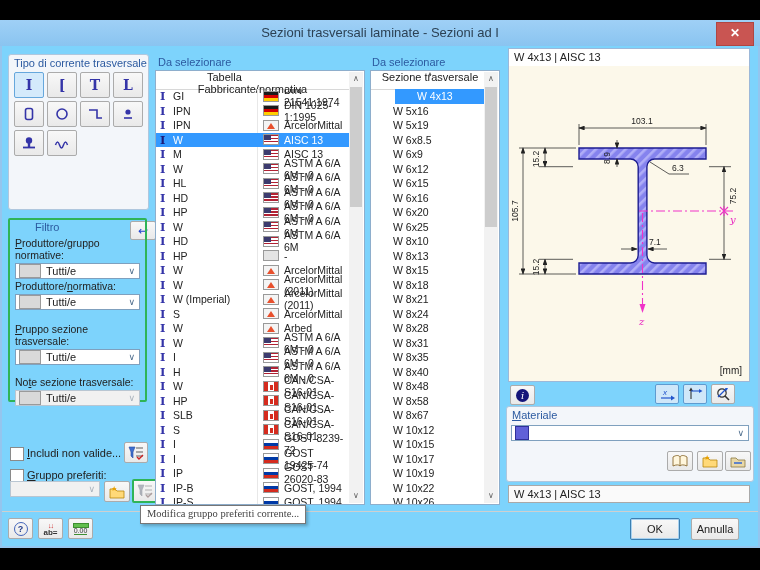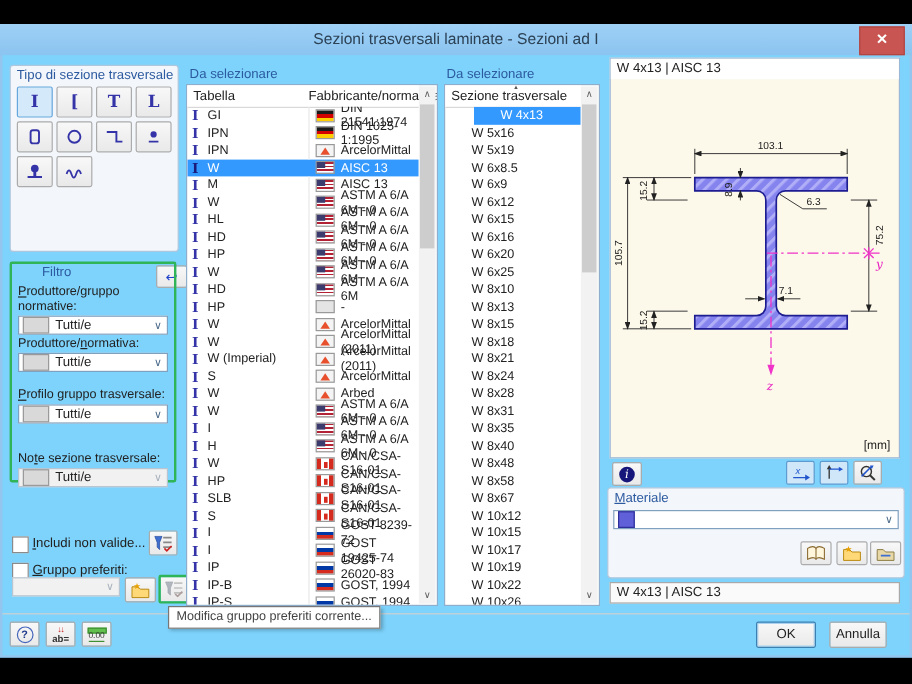--- a/index.html
+++ b/index.html
@@ -40,21 +40,21 @@
   #filtrobox .flabel{position:absolute;left:4px;top:1px;margin-left:21px;}
   .fgroup{position:absolute;left:5px;right:5px;}
   .fgroup .flbl{font-size:10.5px;color:#222;}
   .fgroup .combo{position:relative;margin-top:2px;width:125px;}
   .fg0{top:17px}.fg1{top:60px}.fg2{top:103px}.fg3{top:156px}
   
   .listbox{position:absolute;background:#fff;border:1px solid #8EAECC;box-sizing:border-box;overflow:hidden;}
   #tablebox{left:155px;top:50px;width:210px;height:435px;}
   #sizebox{left:370px;top:50px;width:130px;height:435px;}
   .lheader{position:absolute;top:0;left:0;right:15px;height:18px;background:#fff;border-bottom:1px solid #D8D8D8;
-           font-size:11px;color:#222;display:flex;align-items:center;}
+           font-size:11px;color:#222;display:flex;align-items:center;flex-direction:column;}
   .rows{position:absolute;top:18px;left:0;right:15px;bottom:0;overflow:hidden;}
   .trow{height:14.5px;display:flex;align-items:center;font-size:10.5px;color:#222;cursor:pointer;}
   .trow.sel{background:#3399FF;color:#fff;}
   .tc1{width:101px;display:flex;align-items:center;flex:none;padding-left:4px;box-sizing:border-box;}
   .tc2{display:flex;align-items:center;flex:1;padding-left:5px;border-left:1px solid #E8E8E8;height:100%;}
   .trow.sel .tc2{border-left-color:transparent;}
   .igl{font-family:"DejaVu Serif",serif;font-weight:bold;color:#3434A8;font-size:11.5px;width:13px;flex:none;}
   .trow.sel .igl{color:#1A1A78;}
   .flag{position:relative;width:16px;height:11px;border:1px solid #999;margin-right:5px;flex:none;box-sizing:border-box;}
   .flag-de{background:linear-gradient(#1A1A1A 33%,#D40000 33% 66%,#FFCE00 66%);}
@@ -114,37 +114,37 @@
   .helpring{width:14px;height:14px;border:1.5px solid #4466BB;border-radius:50%;color:#223C8C;
             font-size:9px;font-weight:bold;line-height:13px;text-align:center;box-sizing:border-box;}
   .sortic{display:flex;flex-direction:column;align-items:center;line-height:7px;}
   .sortic .ar{color:#CC2222;font-size:7px;letter-spacing:-1px;}
   .sortic .ab{color:#333;font-size:8px;font-weight:bold;}
   .unitic{display:flex;flex-direction:column;align-items:center;line-height:6px;}
   .unitic .bar{width:16px;height:5px;background:#62BF4E;border:1px solid #3E8F32;box-sizing:border-box;}
   .unitic .num{font-size:7px;color:#333;border-bottom:1px solid #3E8F32;}
   
   #tooltip{position:absolute;left:140px;top:485px;height:17px;background:#FFFFFF;border:1px solid #767676;
-           box-shadow:2px 2px 3px rgba(0,0,0,.25);font-size:10.5px;color:#444;line-height:16px;padding:0 6px;z-index:50;}
+           box-shadow:2px 2px 3px rgba(0,0,0,.25);font-size:10.5px;color:#444;line-height:16px;padding:0 6px;z-index:50;font-family:Liberation Serif, serif;}
   
   #typereset{left:121px;top:166px;width:26px;height:19px;color:#2244CC;font-size:12px;}
 </style>
 </head>
 <body>
 
 <div id="stage">
  <div id="dialog">
 
   <div id="titlebar">
     <div id="title">Sezioni trasversali laminate - Sezioni ad I</div>
     <div id="closebtn">✕</div>
   </div>
 
   <div class="gbox" id="typebox">
-    <div class="grouplabel" style="position:absolute;left:5px;top:2px;">Tipo di sezione trasversale</div>
+    <div class="grouplabel" style="position:absolute;left:5px;top:2px;">Tipo di corrente trasversale</div>
     <div id="typegrid">
       <div class="typebtn sel">
             <span>I</span>
           </div>
       <div class="typebtn">
             <span>[</span>
           </div>
       <div class="typebtn">
             <span>T</span>
           </div>
@@ -202,21 +202,21 @@
     </div>
     <div class="fgroup fg1">
       <div class="flbl"><span>Produttore/</span><span class="accel">n</span><span>ormativa:</span></div>
       <div class="combo">
             <span class="swatch"></span>
             <span>Tutti/e</span>
             <span class="chev">∨</span>
           </div>
     </div>
     <div class="fgroup fg2">
-      <div class="flbl"><span></span><span class="accel">P</span><span>rofilo gruppo trasversale:</span></div>
+      <div class="flbl"><span></span><span class="accel">P</span><span>ruppo sezione trasversale:</span></div>
       <div class="combo">
             <span class="swatch"></span>
             <span>Tutti/e</span>
             <span class="chev">∨</span>
           </div>
     </div>
     <div class="fgroup fg3">
       <div class="flbl"><span>No</span><span class="accel">t</span><span>e sezione trasversale:</span></div>
       <div class="combo disabled">
             <span class="swatch"></span>

